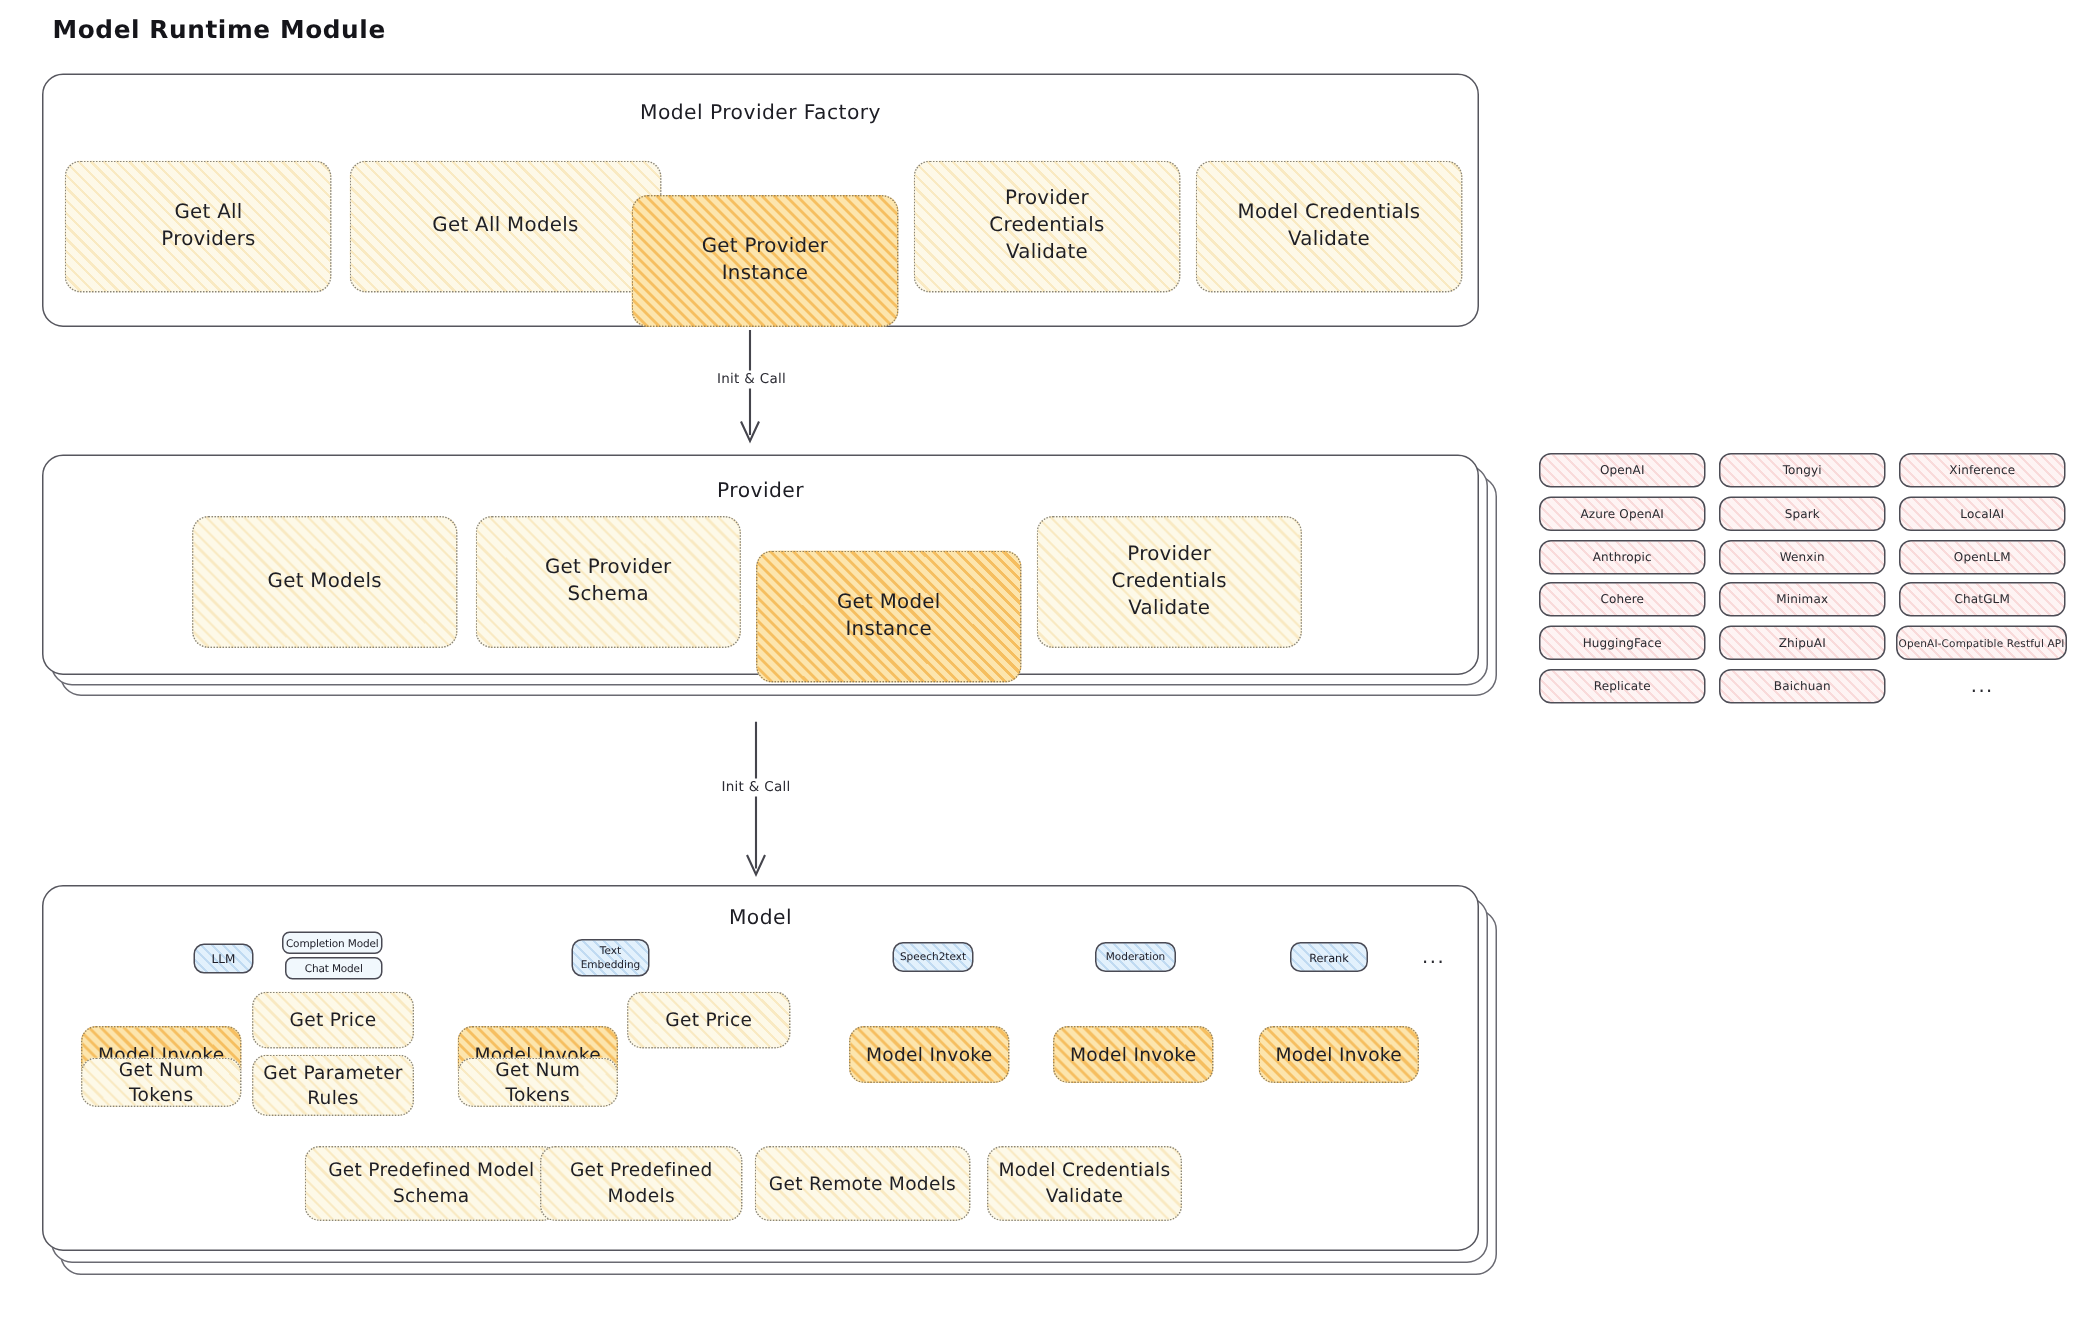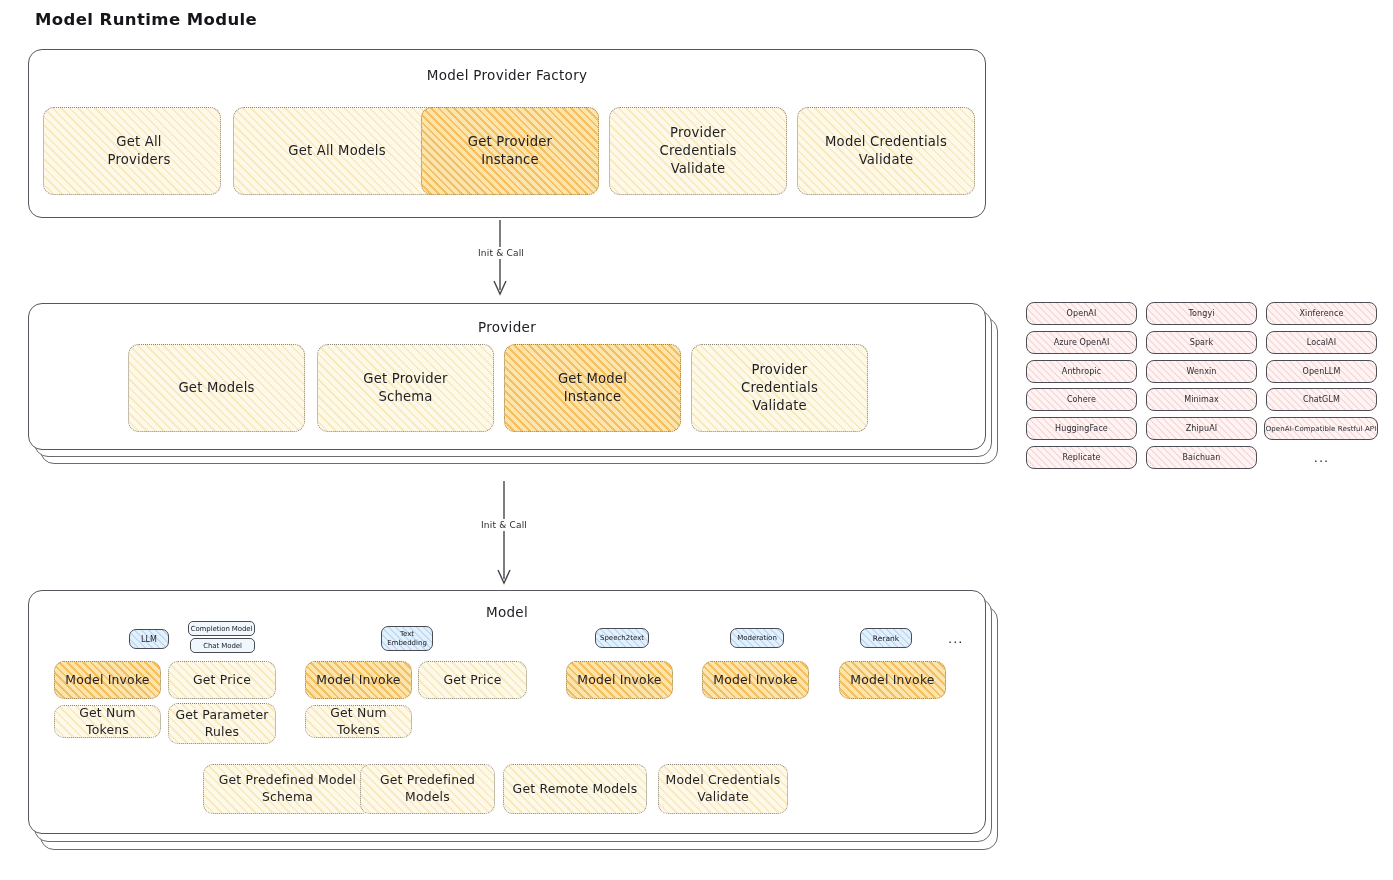--- a/index.html
+++ b/index.html
@@ -34,20 +34,21 @@
     background:
       repeating-linear-gradient(45deg, rgba(238,196,96,0.28) 0px, rgba(238,196,96,0.28) 1.6px,
         rgba(253,249,232,0.92) 1.6px, rgba(253,249,232,0.92) 6px), #fdf8e8;
     border:1.5px dotted #8a8578;
   }
   .btn.hl {
     background:
       repeating-linear-gradient(45deg, rgba(240,164,50,0.5) 0px, rgba(240,164,50,0.5) 2px,
         rgba(252,230,176,0.92) 2px, rgba(252,230,176,0.92) 5.5px), #fbd98f;
     border:1.5px dotted #97835c;
+    margin-top:23px;
   }
   .f-btn { font-size:13.2px; padding:0 26px; }
   .m-btn { font-size:12.4px; padding:0 6px; border-radius:10px; }
 
   
   .badge {
     position:absolute; display:flex; align-items:center; justify-content:center;
     text-align:center; z-index:2; color:#20202a; border-radius:7px;
     background:
       repeating-linear-gradient(45deg, rgba(126,173,219,0.30) 0px, rgba(126,173,219,0.30) 1.4px,

